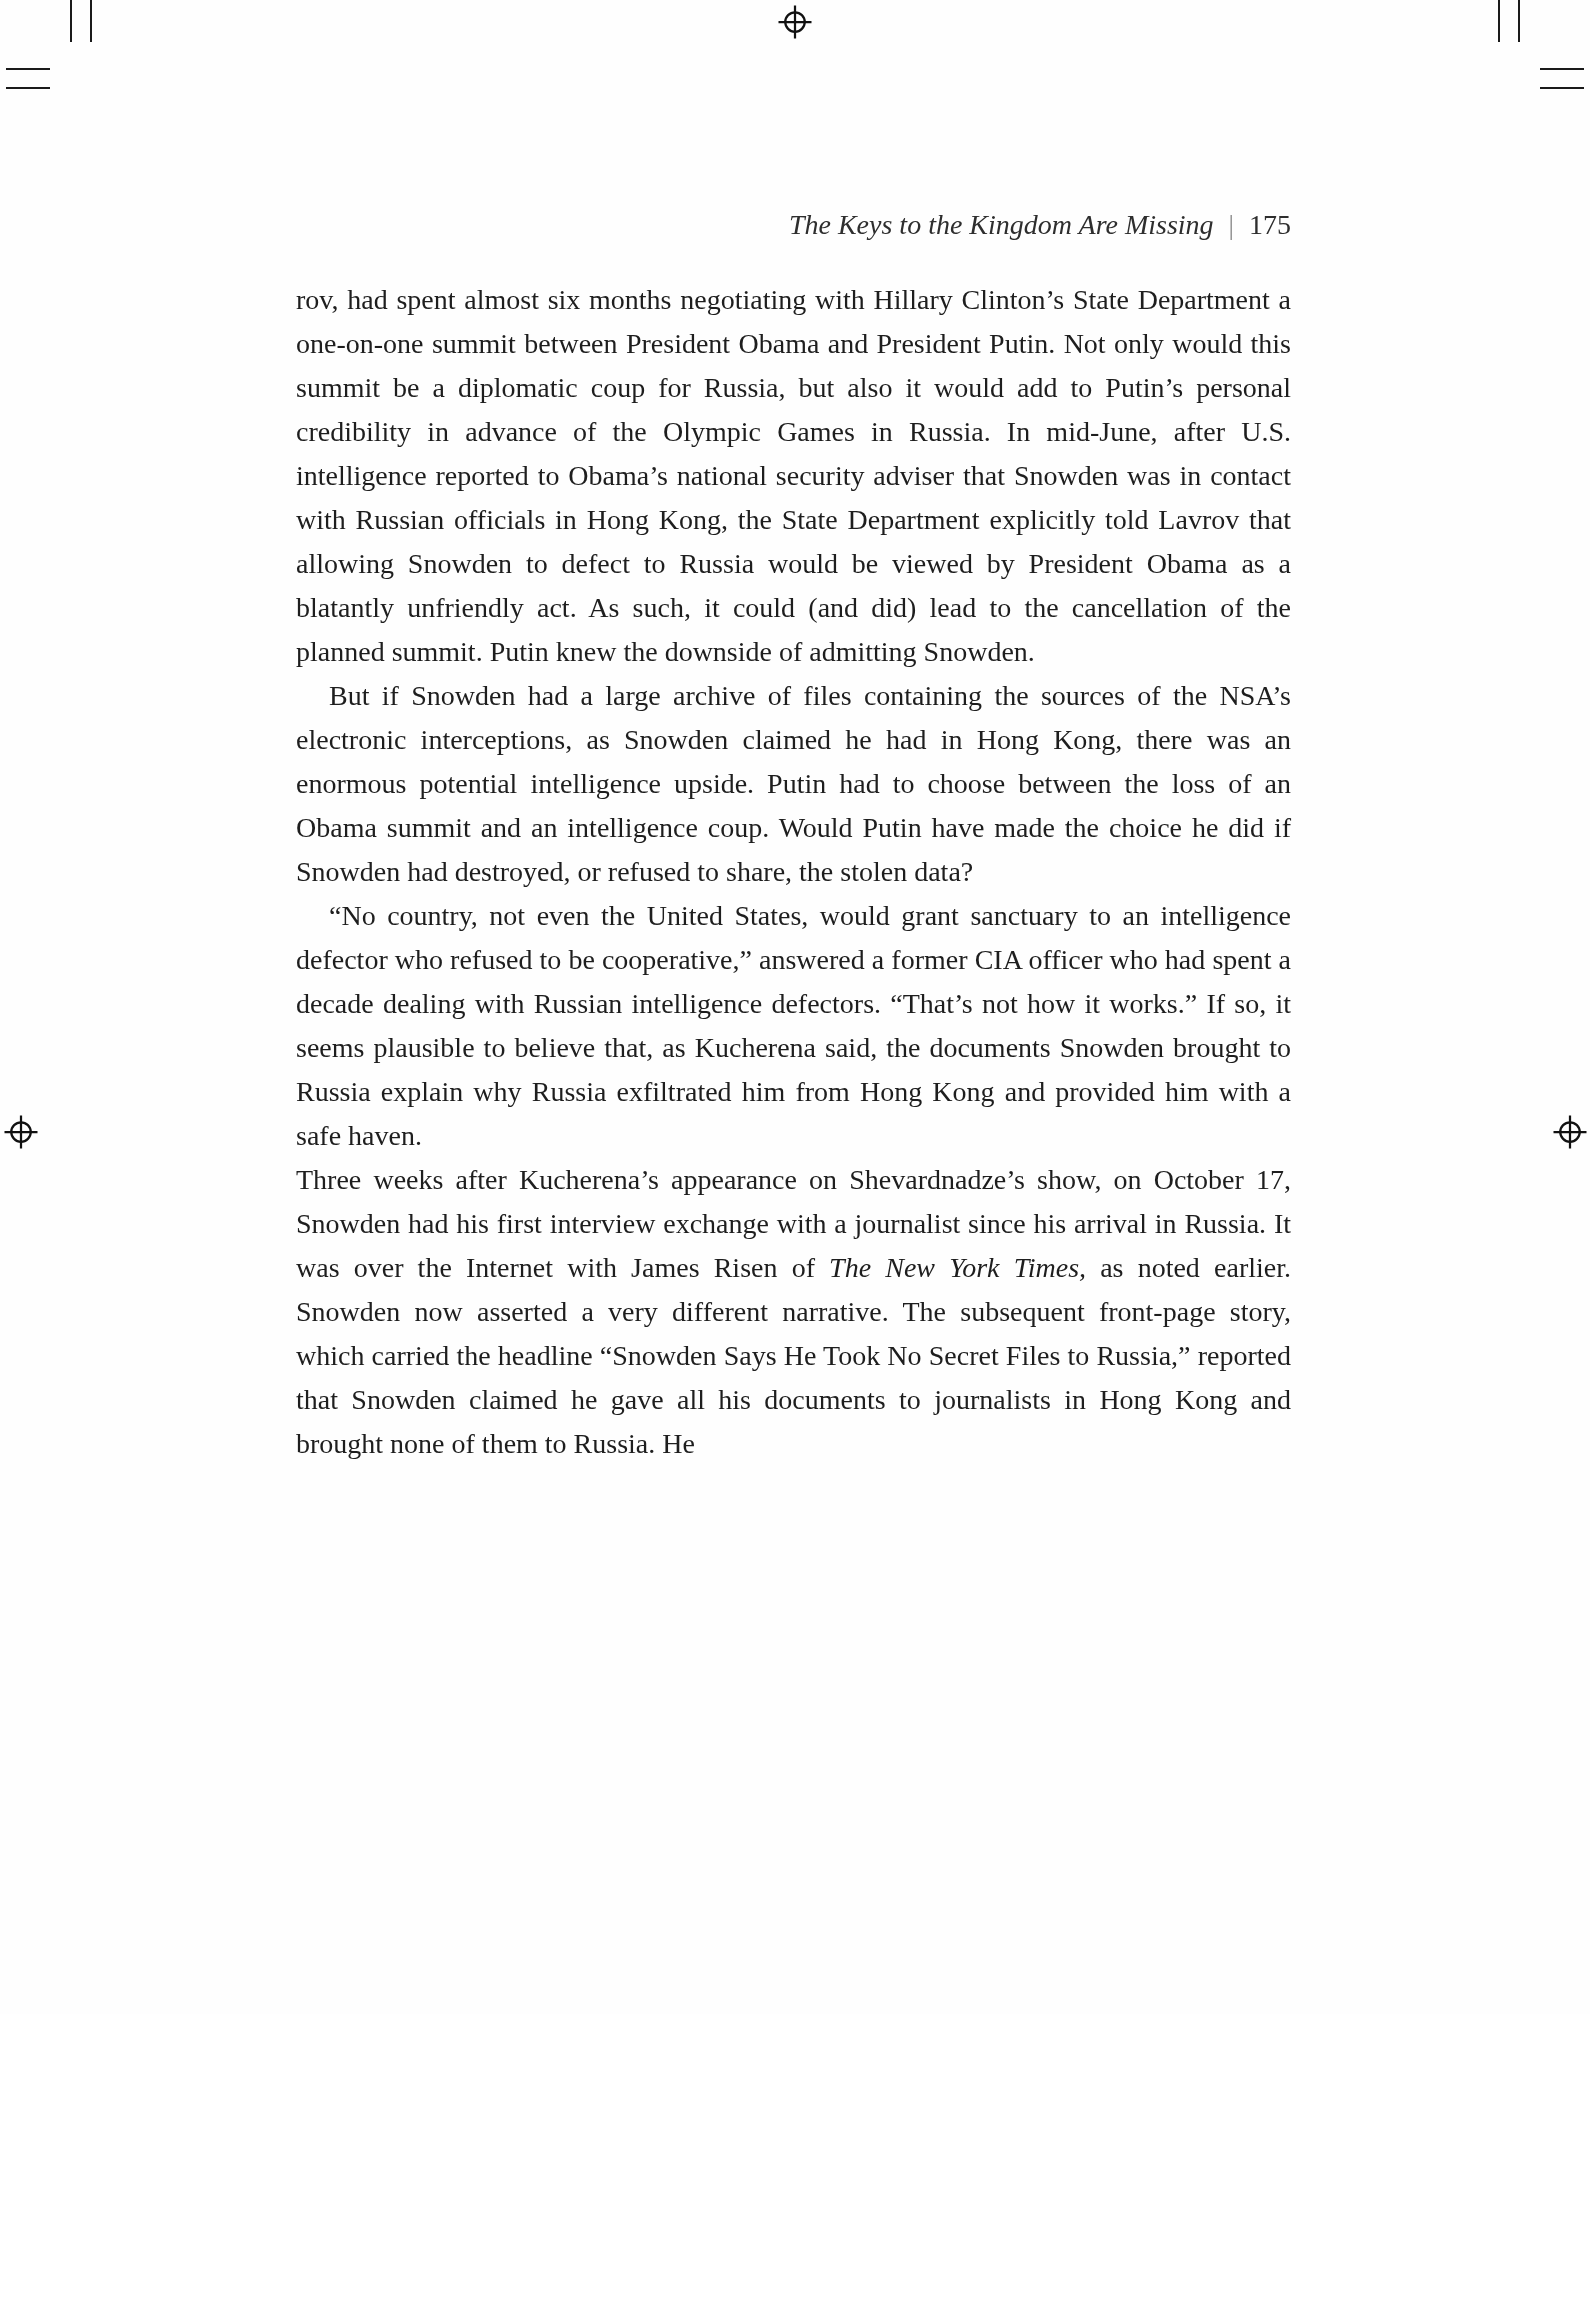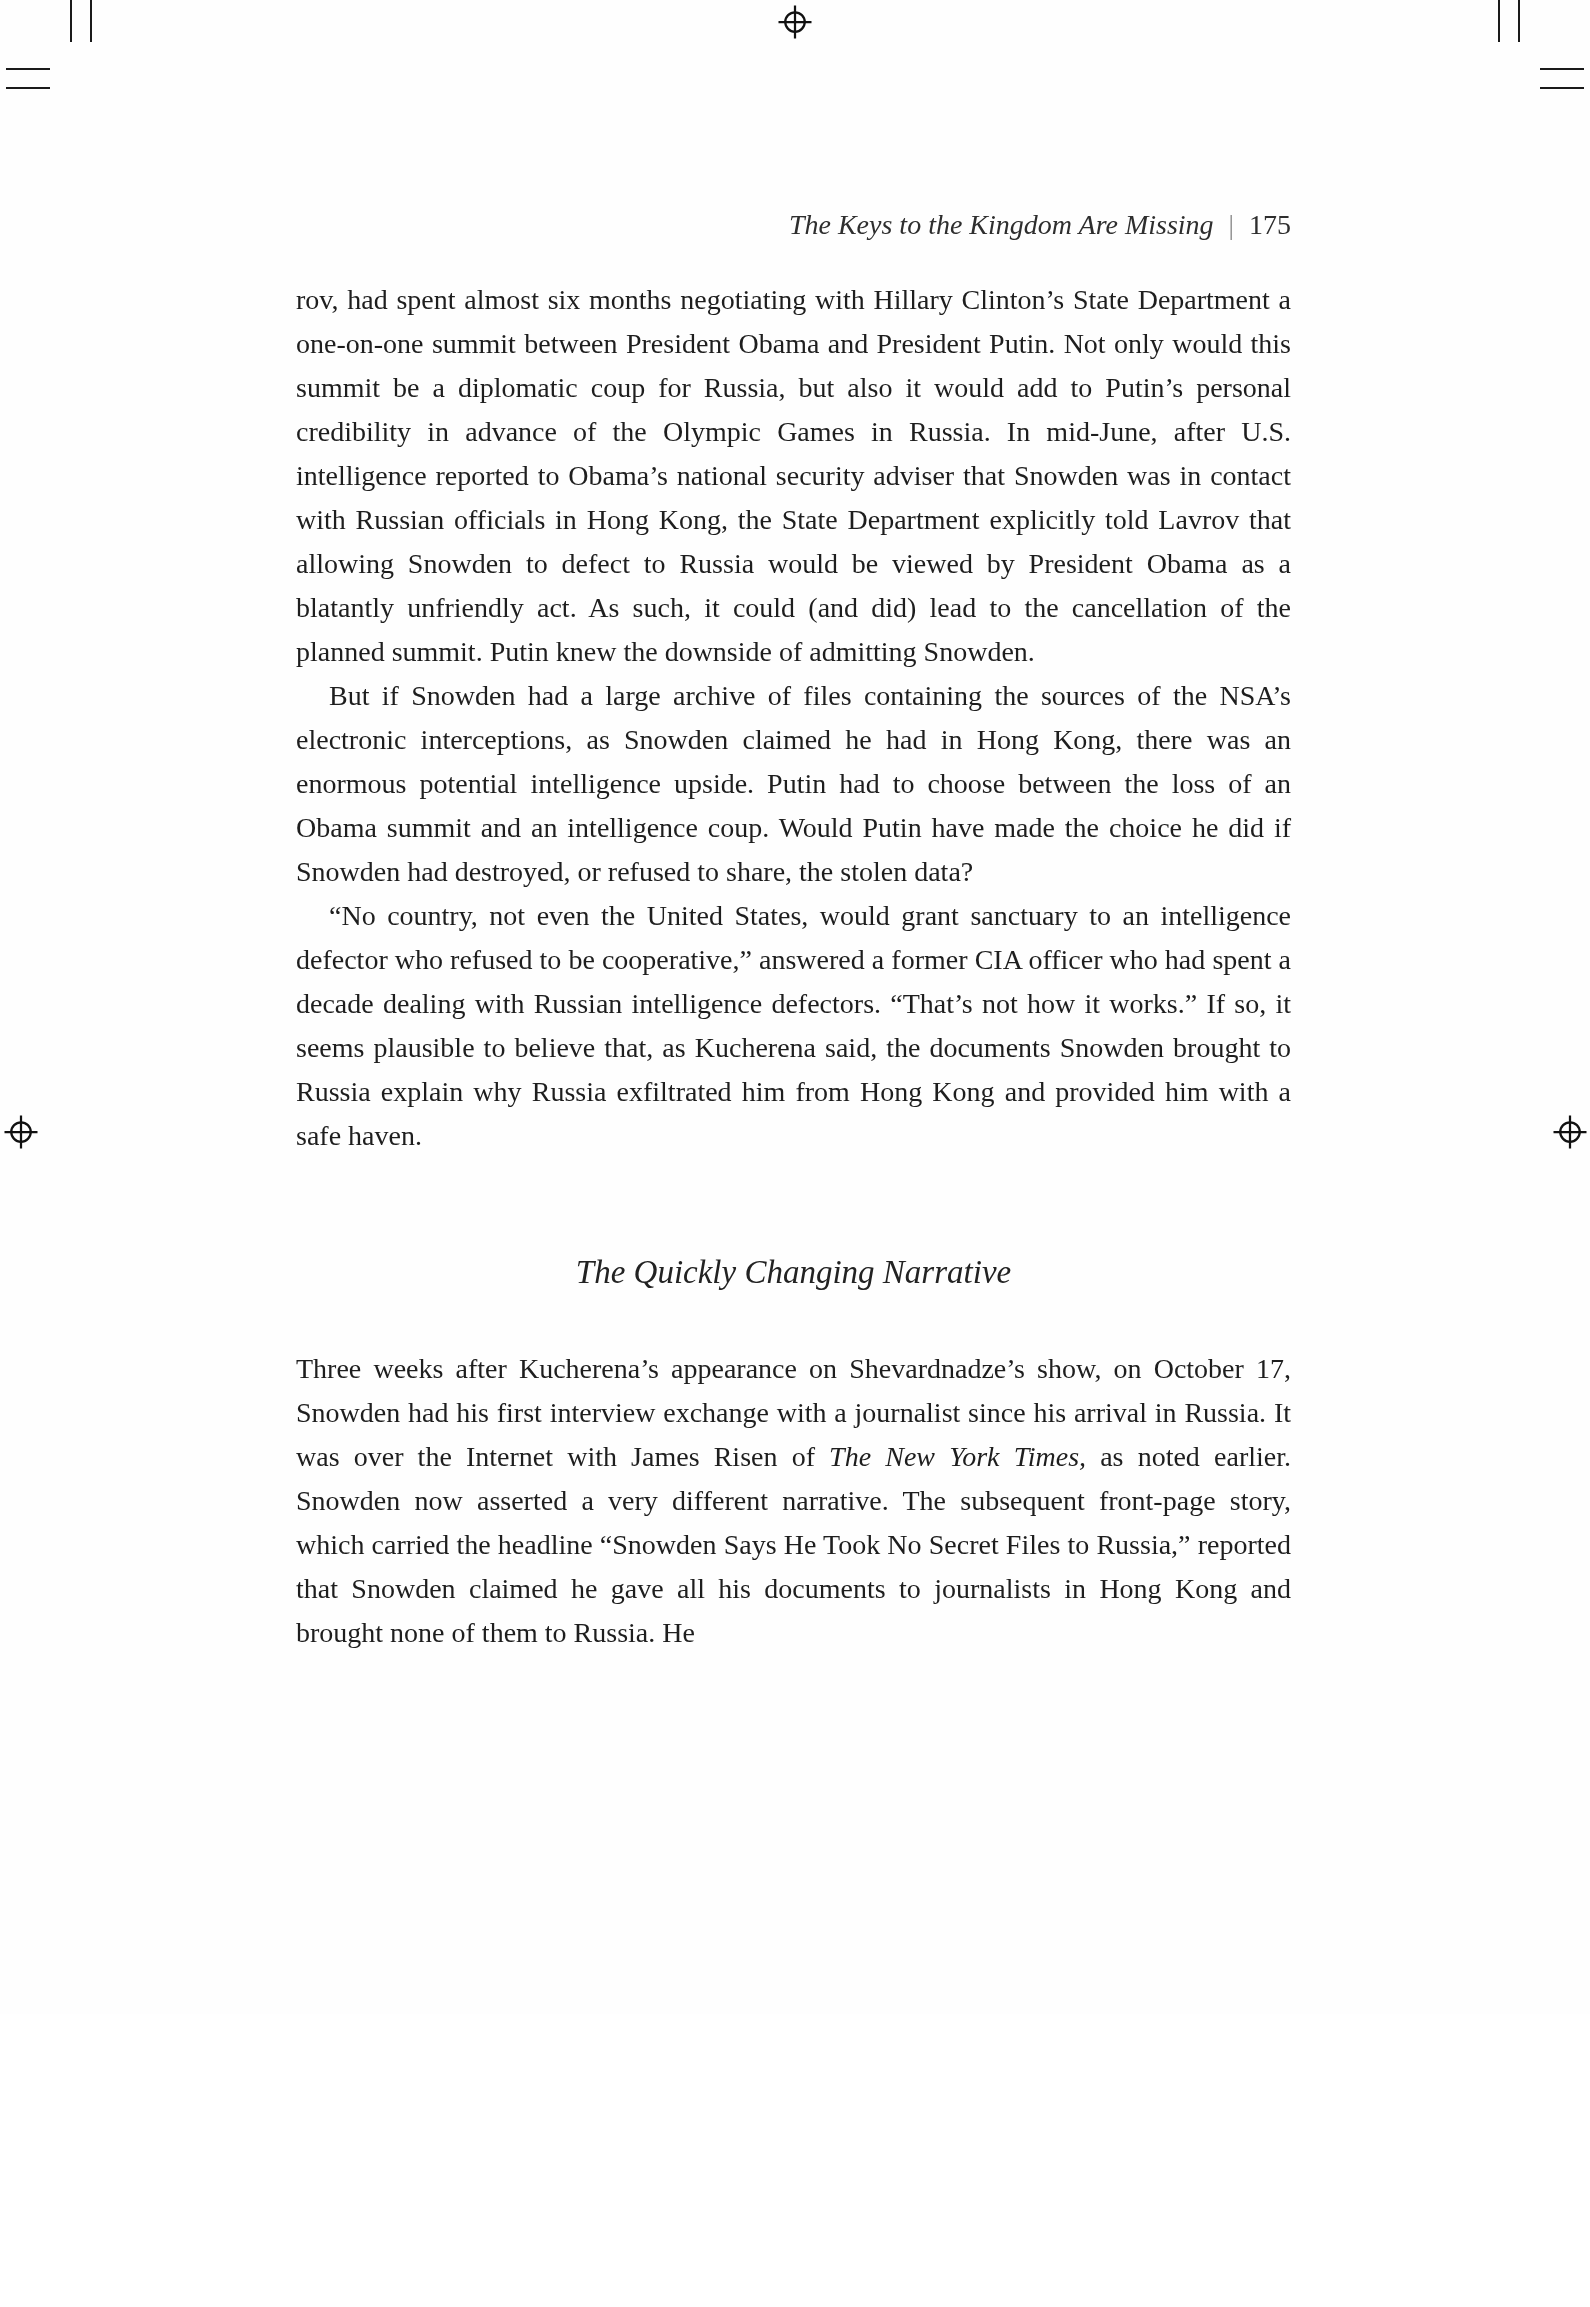--- a/index.html
+++ b/index.html
@@ -138,21 +138,20 @@
   </div>
 
   <div class="text-block">
     <div class="running-head">
       <span class="rh-title">The Keys to the Kingdom Are Missing</span><span class="rh-sep">|</span><span class="rh-num">175</span>
     </div>
     <div class="body-content" id="body-content">
         <p class="para"><span>rov, had spent almost six months negotiating with Hillary Clinton’s State Department a one-on-one summit between President Obama and President Putin. Not only would this summit be a diplomatic coup for Russia, but also it would add to Putin’s personal credibility in advance of the Olympic Games in Russia. In mid-June, after U.S. intelligence reported to Obama’s national security adviser that Snowden was in contact with Russian officials in Hong Kong, the State Department explicitly told Lavrov that allowing Snowden to defect to Russia would be viewed by President Obama as a blatantly unfriendly act. As such, it could (and did) lead to the cancellation of the planned summit. Putin knew the downside of admitting Snowden.</span></p>
         <p class="para indent"><span>But if Snowden had a large archive of files containing the sources of the NSA’s electronic interceptions, as Snowden claimed he had in Hong Kong, there was an enormous potential intelligence upside. Putin had to choose between the loss of an Obama summit and an intelligence coup. Would Putin have made the choice he did if Snowden had destroyed, or refused to share, the stolen data?</span></p>
         <p class="para indent"><span>“No country, not even the United States, would grant sanctuary to an intelligence defector who refused to be cooperative,” answered a former CIA officer who had spent a decade dealing with Russian intelligence defectors. “That’s not how it works.” If so, it seems plausible to believe that, as Kucherena said, the documents Snowden brought to Russia explain why Russia exfiltrated him from Hong Kong and provided him with a safe haven.</span></p>
-        <h3 class="section-heading">The Quickly Changing Narrative</h3>
         <p class="para"><span>Three weeks after Kucherena’s appearance on Shevardnadze’s show, on October 17, Snowden had his first interview exchange with a journalist since his arrival in Russia. It was over the Internet with James Risen of </span><span class="italic">The New York Times,</span><span> as noted earlier. Snowden now asserted a very different narrative. The subsequent front-page story, which carried the headline “Snowden Says He Took No Secret Files to Russia,” reported that Snowden claimed he gave all his documents to journalists in Hong Kong and brought none of them to Russia. He</span></p>
       </div>
   </div>
 
   <div class="footer-left">Epst_9780451494566_2p_all_r1.z.indd   175</div>
   <div class="footer-right">9/29/16   7:51 PM</div>
 
   <div class="watermark">HOUSE_OVERSIGHT_019663</div>
 
 </div>

